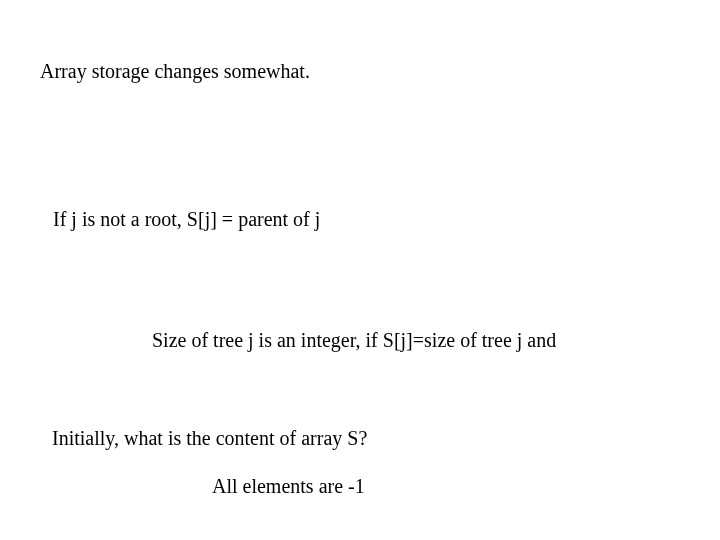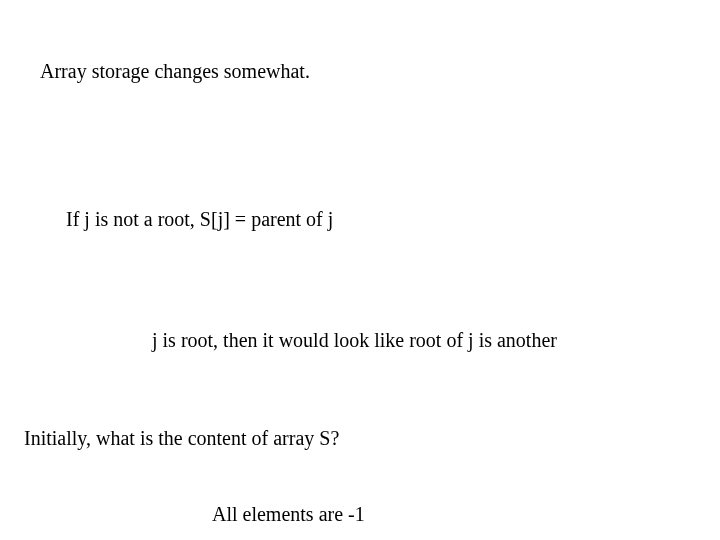--- a/index.html
+++ b/index.html
@@ -28,24 +28,24 @@
   }
 </style>
 </head>
 <body>
 
 <div class="slide">
 
   <div class="line" style="left:40px; top:60px;">Array storage changes somewhat.</div>
 
 
-  <div class="line" style="left:53px; top:208px;margin-left:13px;">If j is not a root, S[j] = parent of j</div>
+  <div class="line" style="left:53px; top:208px;">If j is not a root, S[j] = parent of j</div>
 
 
   <div class="block" style="left:152px; top:328px; width:470px;">
-    <div>j is root, then it would look like root of j is another</div>
+    <div>Size of tree j is an integer, if S[j]=size of tree j and</div>
   </div>
 
-  <div class="line" style="left:24px; top:427px;">Initially, what is the content of array S?</div>
+  <div class="line" style="left:52px; top:427px;">Initially, what is the content of array S?</div>
 
-  <div class="line" style="left:212px; top:475px;margin-top:28px;">All elements are -1</div>
+  <div class="line" style="left:212px; top:475px;">All elements are -1</div>
 
 </div>
 
 </body></html>

